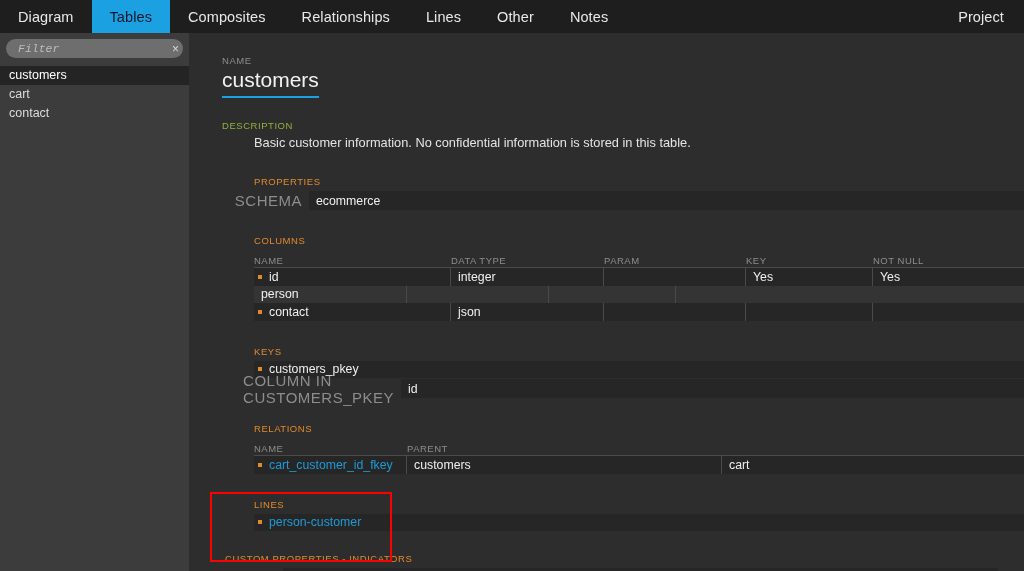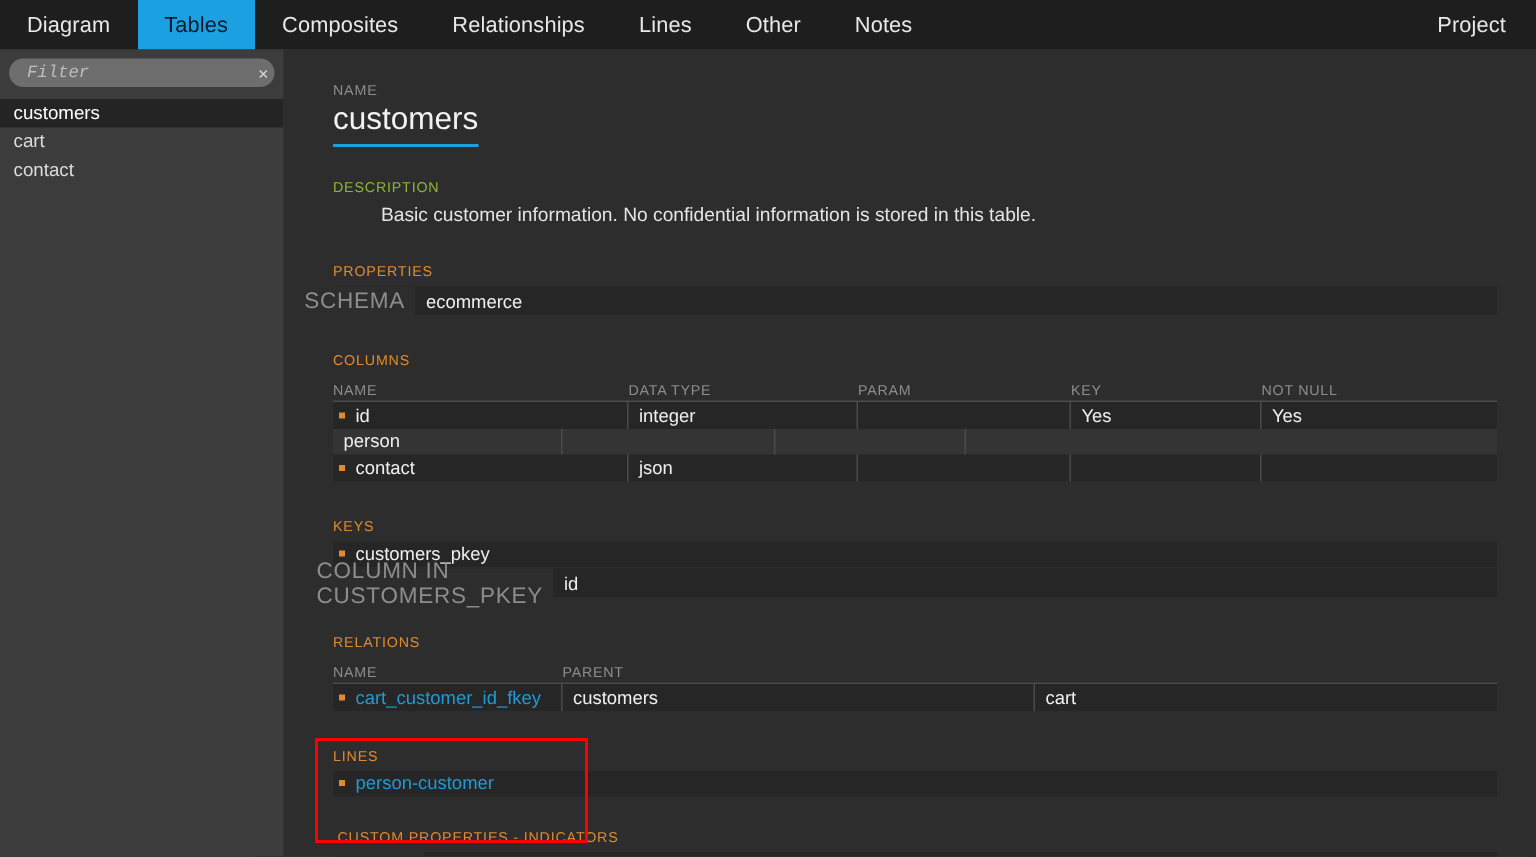--- a/index.html
+++ b/index.html
@@ -72,21 +72,21 @@
   .lbl.orange{color:#e08a2e;}
 
   .name-block{padding-top:22px;}
   .name-value{
     font-size:21px;color:#f2f2f2;line-height:26px;margin-top:1px;
     display:inline-block;border-bottom:2px solid #1ba1e2;padding-bottom:3px;
   }
   .desc-block{margin-top:22px;}
   .desc-value{font-size:12.8px;color:#e4e4e4;margin-top:4px;line-height:16px;margin-left:32px;}
 
-  .sec{margin-top:25px;}
+  .sec{margin-top:25px;margin-left:32px;}
   .sec-head{margin-bottom:4px;}
 
   
   .prow{
     display:flex;align-items:stretch;height:19px;width:776px;
     background:#262626;margin-bottom:1px;
   }
   .prow .pkey{
     width:48px;min-width:48px;
     font-size:15px;letter-spacing:.5px;color:#8d8d8d;text-transform:uppercase;

